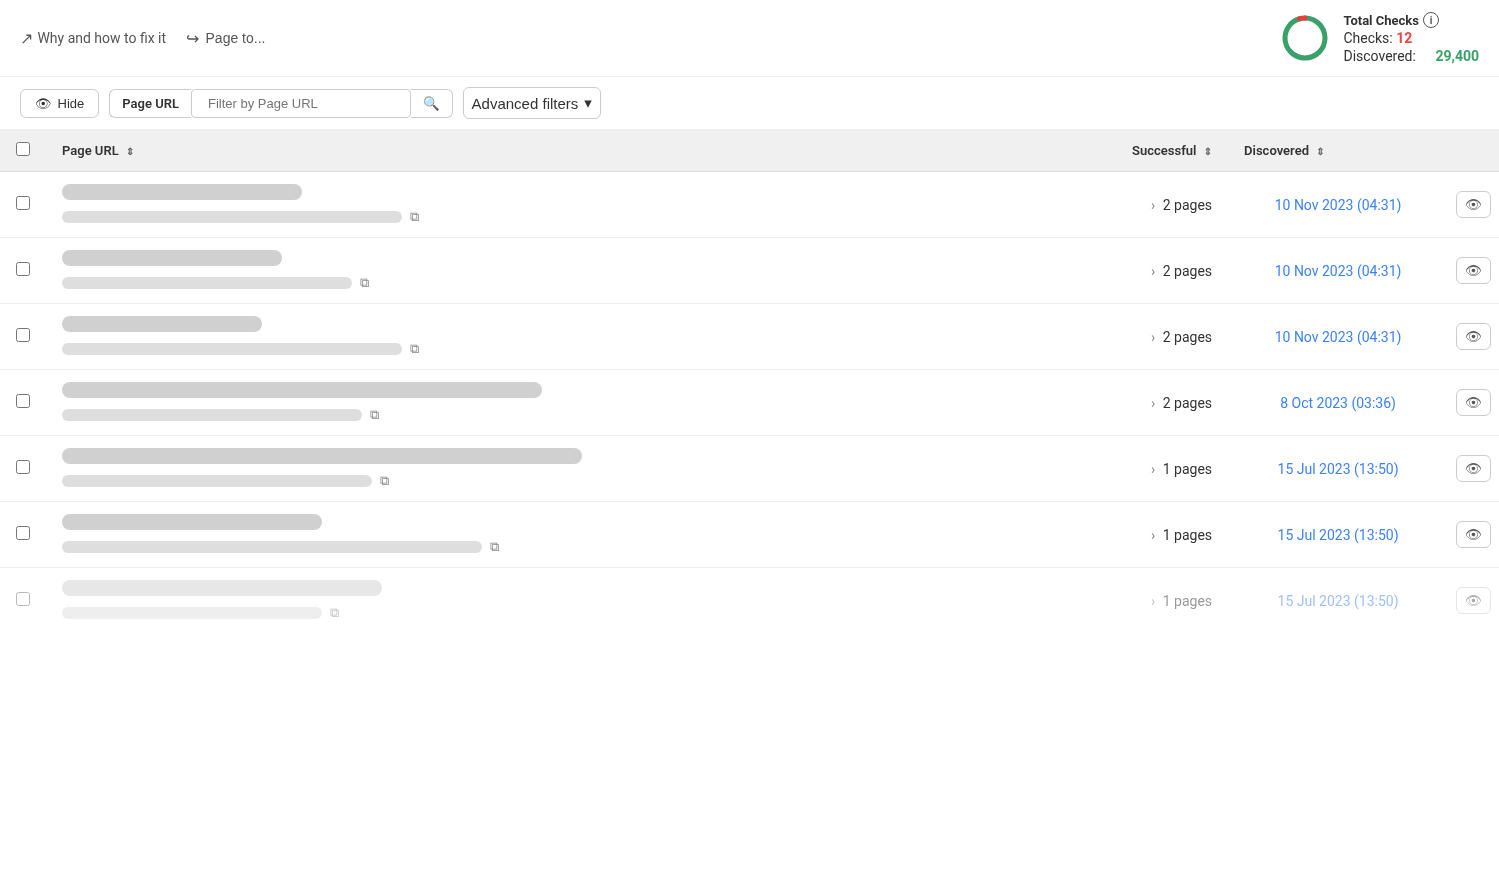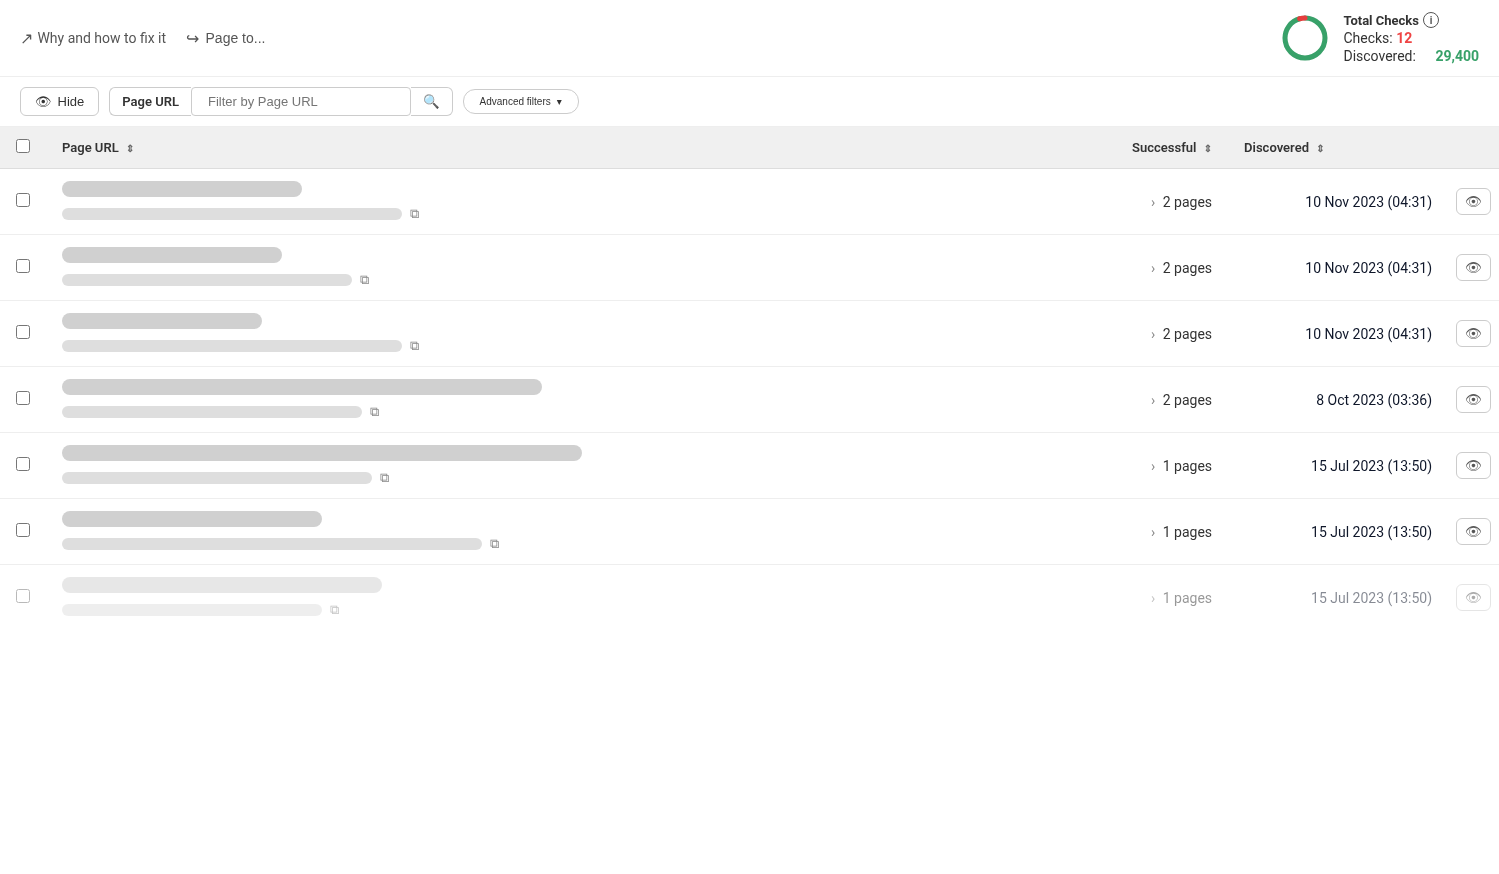--- a/index.html
+++ b/index.html
@@ -147,25 +147,25 @@
       background: #fff;
       cursor: pointer;
       border-left: none;
     }
 
     .advanced-btn {
       display: flex;
       align-items: center;
       gap: 6px;
       border: 1.5px solid #ccc;
-      border-radius: 12px;
-      padding: 6px 16px;
+      border-radius: 6px;
+      padding: 6px 8px;
       background: #fff;
       cursor: pointer;
-      font-size: 10px;
+      font-size: 15px;
       color: #333;
     }
 
     .table-container {
       overflow-x: auto;
     }
 
     table {
       width: 100%;
       border-collapse: collapse;
@@ -261,23 +261,23 @@
       color: #333;
     }
 
     .row-duplicates .expand-arrow {
       color: #888;
       margin-right: 4px;
     }
 
     .row-discovered {
       padding: 16px;
-      text-align: right;
+      text-align: center;
       white-space: nowrap;
-      color: #0f172a;
+      color: #3b82f6;
     }
 
     .row-actions {
       padding: 8px;
       text-align: center;
     }
 
     .eye-btn {
       border: 1.5px solid #ccc;
       border-radius: 6px;

